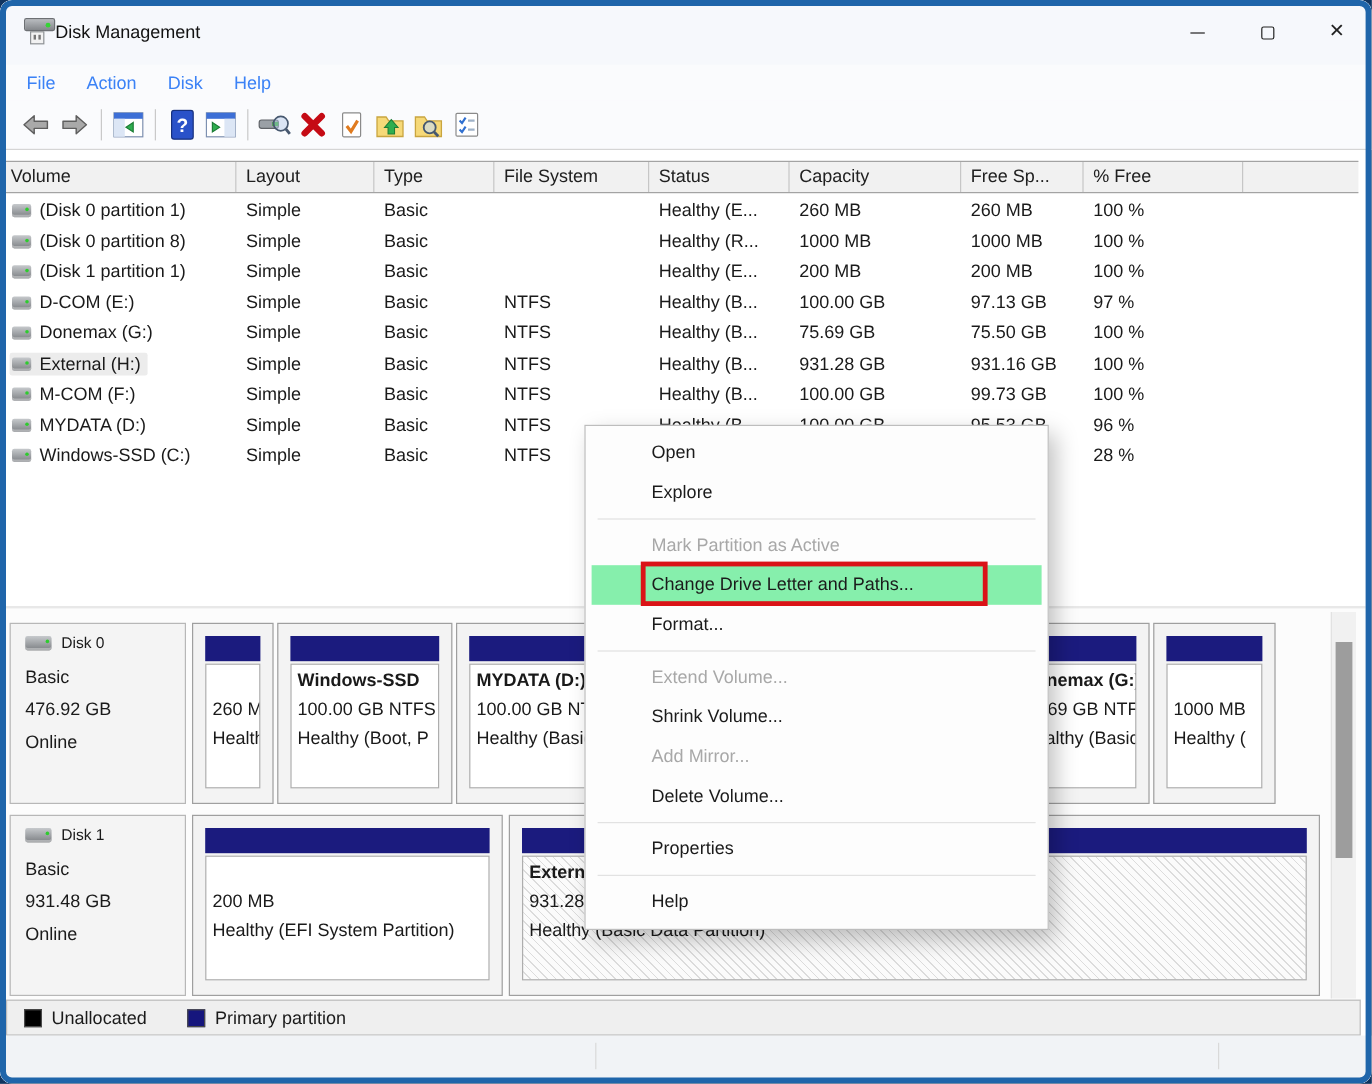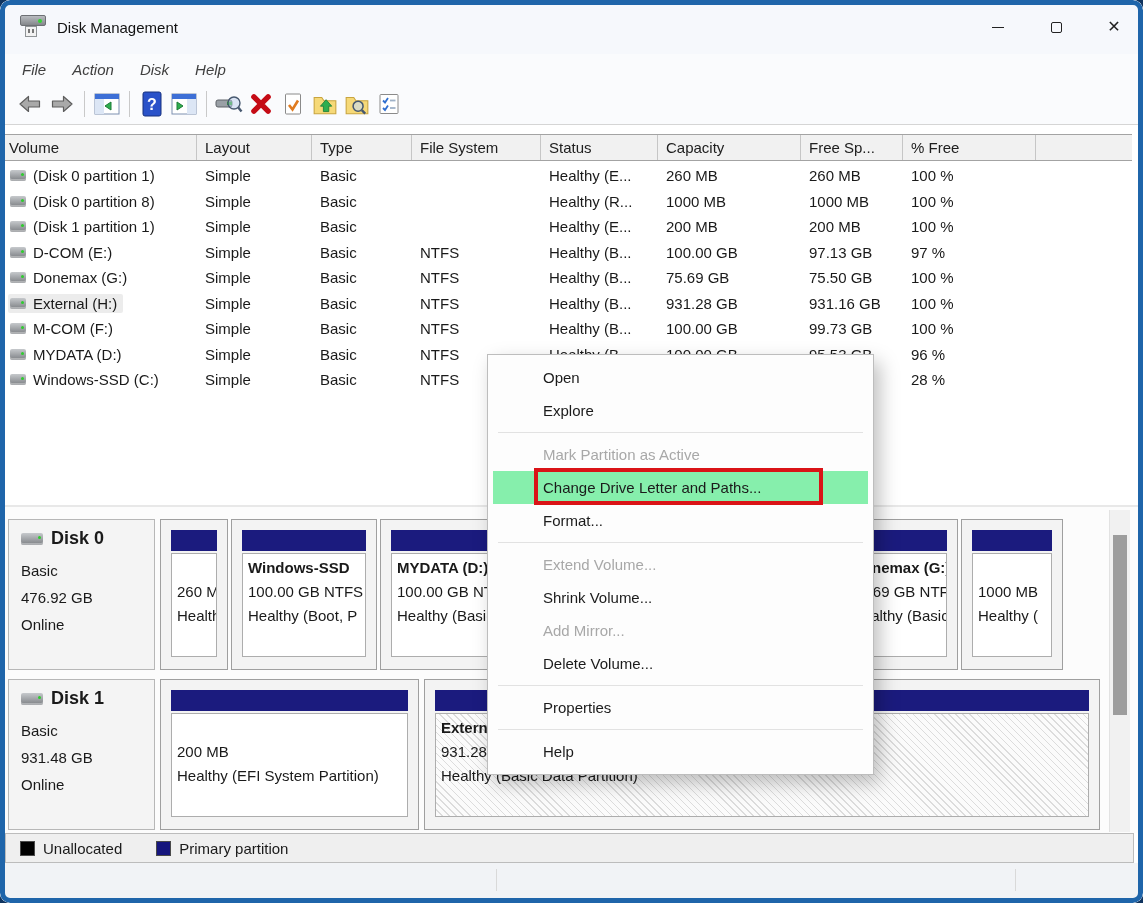--- a/index.html
+++ b/index.html
@@ -8,30 +8,30 @@
   #frame { position:absolute; inset:0; border:5px solid #1f65aa; border-radius:10px; pointer-events:none; z-index:200; }
 
   
   .titlebar { position:absolute; left:0; top:0; width:100%; height:54px; background:#f6f8fc; display:flex; align-items:center; }
   .app-icon { margin-left:20px; width:26px; height:26px; position:relative; }
   .app-icon .drive { position:absolute; left:0; top:1px; width:26px; height:11px; background:linear-gradient(#b9bcc0,#84878b); border:1px solid #6d7074; border-radius:2px; }
   .app-icon .drive::after { content:""; position:absolute; right:3px; top:3px; width:4px; height:4px; border-radius:50%; background:#35d435; }
   .app-icon .plug { position:absolute; left:5px; top:12px; width:12px; height:11px; background:#f2f2f2; border:1px solid #8f9396; }
   .app-icon .plug::before, .app-icon .plug::after { content:""; position:absolute; top:2px; width:2px; height:4px; background:#777; }
   .app-icon .plug::before { left:2px; } .app-icon .plug::after { right:2px; }
-  .title-text { margin-left:11px; font-size:15px; color:#121212; }
+  .title-text { font-size:15px; color:#121212; }
   .win-controls { margin-left:auto; display:flex; height:100%; }
   .win-btn { width:58px; height:100%; display:flex; align-items:center; justify-content:center; color:#222; }
   .glyph-min { width:12px; height:0; border-top:1.4px solid #222; }
   .glyph-max { width:11px; height:11px; border:1.4px solid #222; border-radius:2px; }
   .glyph-close { font-size:16px; line-height:1; }
 
   
   .menubar { position:absolute; left:0; top:54px; width:100%; height:30px; background:#fafbfd; display:flex; align-items:center; }
-  .menubar .mitem { padding:4px 13px; color:#404040;font-style:italic; }
+  .menubar .mitem { padding:4px 13px; color:#3b82f6; }
   .menubar .mitem:first-child { margin-left:9px; }
 
   
   .toolbar { position:absolute; left:0; top:84px; width:100%; height:41px; background:#fafbfd; border-bottom:1px solid #d5d5d5; display:flex; align-items:center; padding-left:14px; }
   .tbtn { width:32px; height:30px; display:flex; align-items:center; justify-content:center; }
   .tsep { width:1px; height:26px; background:#c9c9c9; margin:0 6px; }
 
   
   .listpane { position:absolute; left:0; top:125px; width:1133px; height:380px; background:#fff; }
   .lv-header { position:absolute; left:1px; top:9px; width:1131px; height:27px; display:grid; grid-template-columns:196px 115px 100px 129px 117px 143px 102px 133px 1fr; background:#f1f1f1; border-top:1px solid #a3a3a3; border-bottom:1px solid #a3a3a3; }
@@ -44,21 +44,21 @@
   .volwrap { display:flex; align-items:center; gap:7px; padding:1px 6px 1px 2px; border-radius:2px; }
   .volwrap.sel { background:#ececec; }
   .drv { width:16px; height:11px; border-radius:2px; background:linear-gradient(#c6c9cc,#7c7f83); position:relative; flex:none; box-shadow:inset 0 -2px 0 rgba(255,255,255,.35); }
   .drv::after { content:""; position:absolute; right:2px; top:3px; width:3px; height:3px; border-radius:50%; background:#2ecc2e; }
   .drv.big { width:22px; height:12px; }
 
   
   .graphpane { position:absolute; left:5px; top:505px; width:1133px; height:328px; background:#fcfcfc; border-top:2px solid #e8e8e8; }
   .disklabel { position:absolute; left:3px; width:147px; background:#f4f4f4; border:1px solid #b7b7b7; padding:8px 0 0 12px; }
   .dlhead { display:flex; align-items:center; gap:8px; margin-bottom:8px; }
-  .dlname { font-weight:bold; font-size:18px; }
+  .dlname { font-weight:normal; font-size:13px; }
   .dlline { line-height:27px; color:#1a1a1a; }
   .part { position:absolute; border:1px solid #9f9f9f; background:#f3f3f3; padding:10px; overflow:hidden; }
   .pbar { height:21px; background:#1b1b7e; }
   .pbody { margin-top:2px; background:#fff; border:1px solid #adadad; height:calc(100% - 25px); padding:2px 5px; overflow:hidden; white-space:nowrap; }
   .pbody .l1 { font-weight:bold; height:24px; line-height:24px; }
   .pbody .l2, .pbody .l3 { height:24px; line-height:24px; }
   .part.hatch .pbody { background:#fbfbfb repeating-linear-gradient(45deg, rgba(0,0,0,0) 0 4px, #dcdcdc 4px 5px); }
   .vscroll { position:absolute; right:8px; top:3px; width:21px; height:322px; background:#f1f1f1; border-left:1px solid #e2e2e2; }
   .vthumb { position:absolute; left:3px; right:3px; top:25px; height:180px; background:#9d9d9d; }
 

